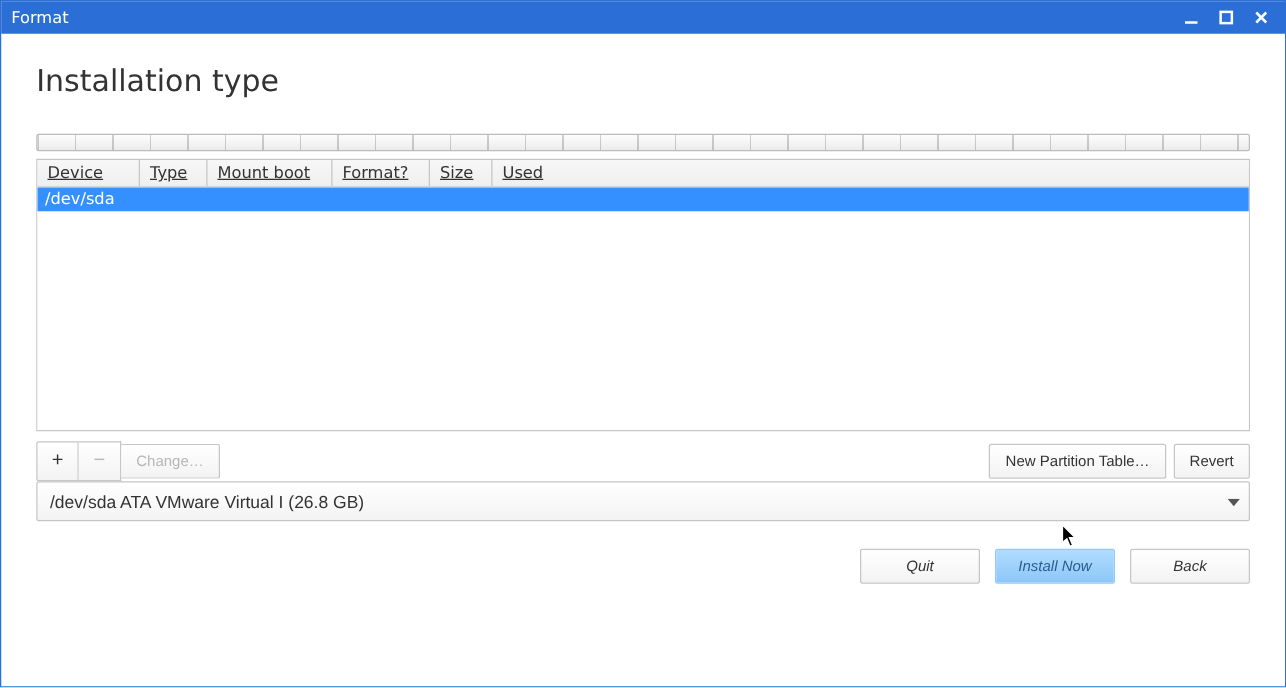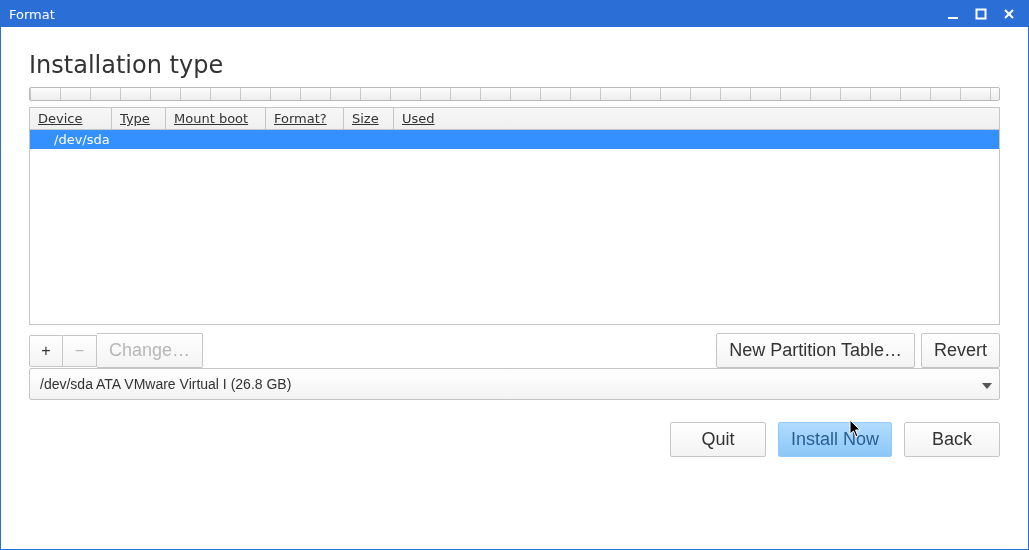--- a/index.html
+++ b/index.html
@@ -3,44 +3,44 @@
 <meta charset="utf-8">
 <style>
   * { box-sizing: border-box; margin: 0; padding: 0; }
   html, body { width: 1029px; height: 550px; font-family: "DejaVu Sans", "Liberation Sans", Arial, sans-serif; font-size: 14px; color: #333; background: #fff; overflow: hidden; }
   .window { width: 1029px; height: 550px; display: flex; flex-direction: column; border: 1px solid #2b6fd6; }
   .titlebar { height: 26px; background: #2b6fd6; color: #fff; display: flex; align-items: center; padding: 0 8px; font-size: 13px; }
   .titlebar .title { flex: 1; }
   .titlebar .tb-btn { width: 22px; height: 18px; margin-left: 6px; display: flex; align-items: center; justify-content: center; cursor: pointer; }
   .titlebar svg { stroke: #fff; stroke-width: 2; fill: none; }
   .content { flex: 1; padding: 24px 28px 10px 28px; display: flex; flex-direction: column; }
-  h1 { font-size: 24px; font-weight: 400; color: #333; margin-bottom: 8px; }
+  h1 { font-size: 24px; font-weight: 400; color: #333; margin-bottom: 28px; }
   .ruler { height: 14px; border: 1px solid #bcbcbc; border-radius: 2px; background: linear-gradient(#fdfdfd,#ececec); margin-bottom: 6px; position: relative; overflow: hidden; }
   .ruler::before { content: ""; position: absolute; inset: 0; background-image: repeating-linear-gradient(to right, rgba(0,0,0,0.18) 0 1px, transparent 1px 30px); }
   .table-wrap { border: 1px solid #c6c6c6; height: 218px; display: flex; flex-direction: column; }
   .thead { display: flex; background: linear-gradient(#f7f7f7,#efefef); border-bottom: 1px solid #c6c6c6; text-decoration: underline; }
   .th { padding: 3px 8px; border-right: 1px solid #c6c6c6; font-size: 13px; color: #333; cursor: default; }
   .th:last-child { border-right: none; flex: 1; }
   .tbody { flex: 1; background: #fff; }
-  .trow { display: flex; padding: 2px 22px; font-size: 13px; color: #fff; background: #3490ff; align-items: flex-end; }
+  .trow { display: flex; padding: 2px 4px; font-size: 13px; color: #fff; background: #3490ff; align-items: flex-end; }
   .trow .cell { padding: 0 2px; }
   .midrow { display: flex; align-items: center; margin-top: 8px; gap: 0; }
-  .btn { background: linear-gradient(#ffffff,#f3f3f3); border: 1px solid #c6c6c6; color: #333; font-size: 18px; padding: 6px 12px; cursor: pointer; border-radius: 2px; }
+  .btn { background: linear-gradient(#ffffff,#f3f3f3); border: 1px solid #c6c6c6; color: #333; font-size: 12px; padding: 6px 12px; cursor: pointer; border-radius: 2px; }
   .btn.sq { width: 34px; height: 32px; padding: 0; display: flex; align-items: center; justify-content: center; font-size: 16px; }
   .btn.joined-l { border-top-right-radius: 0; border-bottom-right-radius: 0; }
   .btn.joined-m { border-radius: 0; border-left: none; }
   .btn.joined-r { border-top-left-radius: 0; border-bottom-left-radius: 0; border-left: none; }
   .btn.disabled { color: #b7b7b7; cursor: default; }
   .midspacer { flex: 1; }
   .label { font-size: 13px; color: #333; margin-top: 10px; margin-bottom: 6px; }
   .combo { position: relative; }
   .combo select { width: 100%; height: 32px; border: 1px solid #c6c6c6; background: linear-gradient(#ffffff,#f3f3f3); padding: 0 28px 0 10px; font-size: 14px; color: #333; appearance: none; -webkit-appearance: none; border-radius: 2px; }
   .combo .dd-icon { position: absolute; right: 8px; top: 50%; transform: translateY(-50%); pointer-events: none; }
   .bottomrow { display: flex; justify-content: flex-end; gap: 12px; margin-top: 22px; }
-  .btn.wide { min-width: 96px; }
+  .btn.wide { min-width: 96px; font-style: italic; }
   .btn.primary { border-color: #90caff; background: linear-gradient(#b1dcff,#8cc7f7); color: #2a5f8f; }
   .cursor { position: absolute; left: 848px; top: 418px; width: 14px; height: 20px; pointer-events: none; }
   .windowrel { position: relative; }
 </style>
 </head>
 <body>
 
 <div class="window windowrel">
   <div class="titlebar">
     <span class="title">Format</span>

